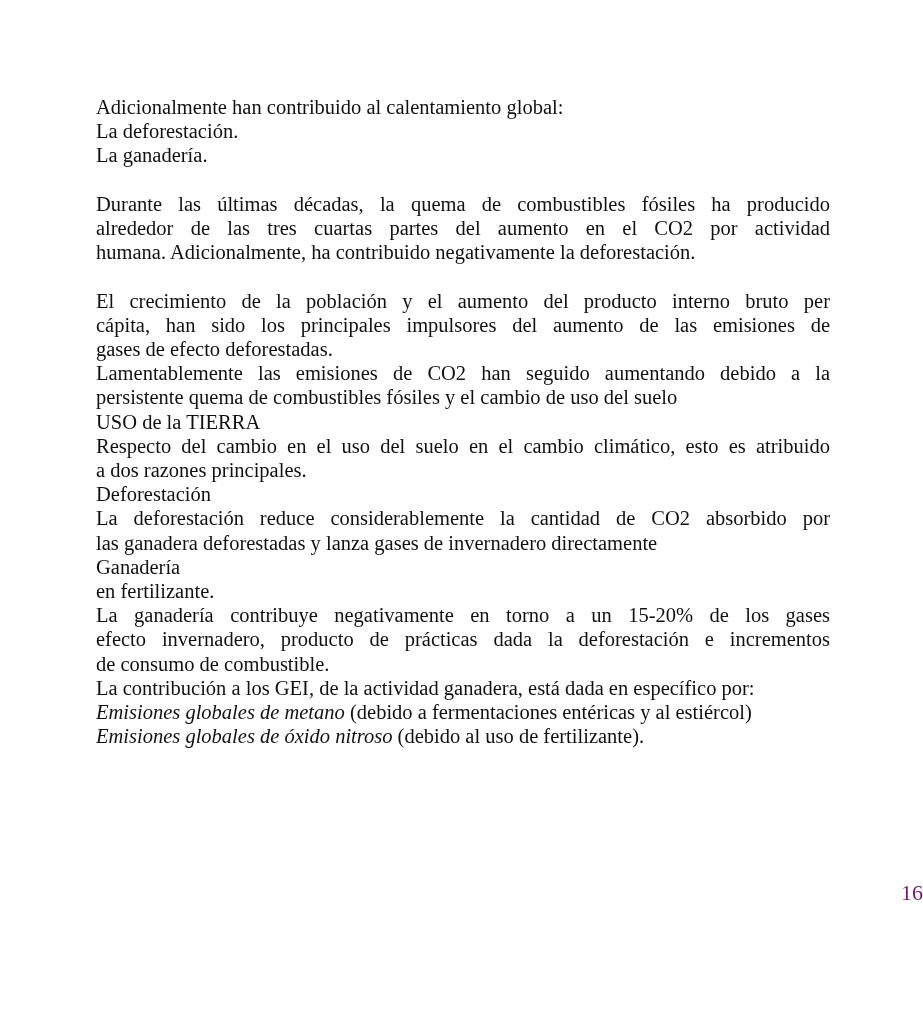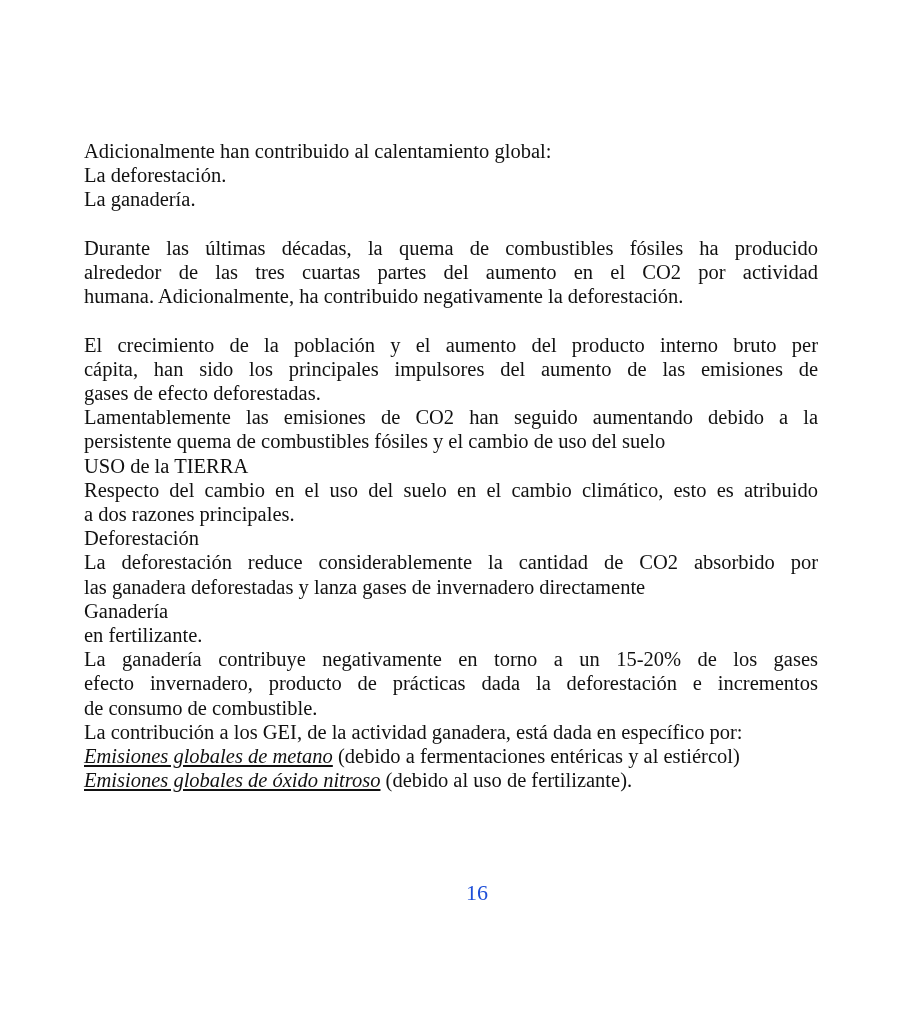--- a/index.html
+++ b/index.html
@@ -1,40 +1,39 @@
 <!DOCTYPE html>
 <html><head>
 <meta charset="utf-8">
 <style>
   html, body { margin: 0; padding: 0; background: #ffffff; }
   body { width: 923px; height: 1024px; position: relative; overflow: hidden; }
   .page {
     position: absolute;
-    left: 84px;
+    left: 96px;
     top: 95px;
     width: 734px;
     font-family: "Liberation Serif", "DejaVu Serif", serif;
     font-size: 20.5px;
     line-height: 24.2px;
     color: #111111;
-    margin-top: 44px;
   }
   .line { display: block; white-space: nowrap; }
   .just { display: block; text-align: justify; text-align-last: justify; white-space: nowrap; }
   .blank { display: block; height: 24.2px; }
   .heading { font-weight: normal; display: block; }
-  .ital-u { font-style: italic; text-decoration: underline; text-underline-offset: 2px; }
+  .ital-u { font-style: italic; text-underline-offset: 2px; }
   .page-number {
     position: absolute;
     left: 0; right: 0;
     top: 880px;
-    text-align: center;
+    text-align: right;
     font-family: "Liberation Serif", "DejaVu Serif", serif;
     font-size: 22px;
-    color: #1d4ed8;
+    color: #701a75;
     margin-left: 31px;
   }
 </style>
 </head>
 <body>
 
 <div class="page">
 
   <div>
     <span class="line">Adicionalmente han contribuido al calentamiento global:</span>

